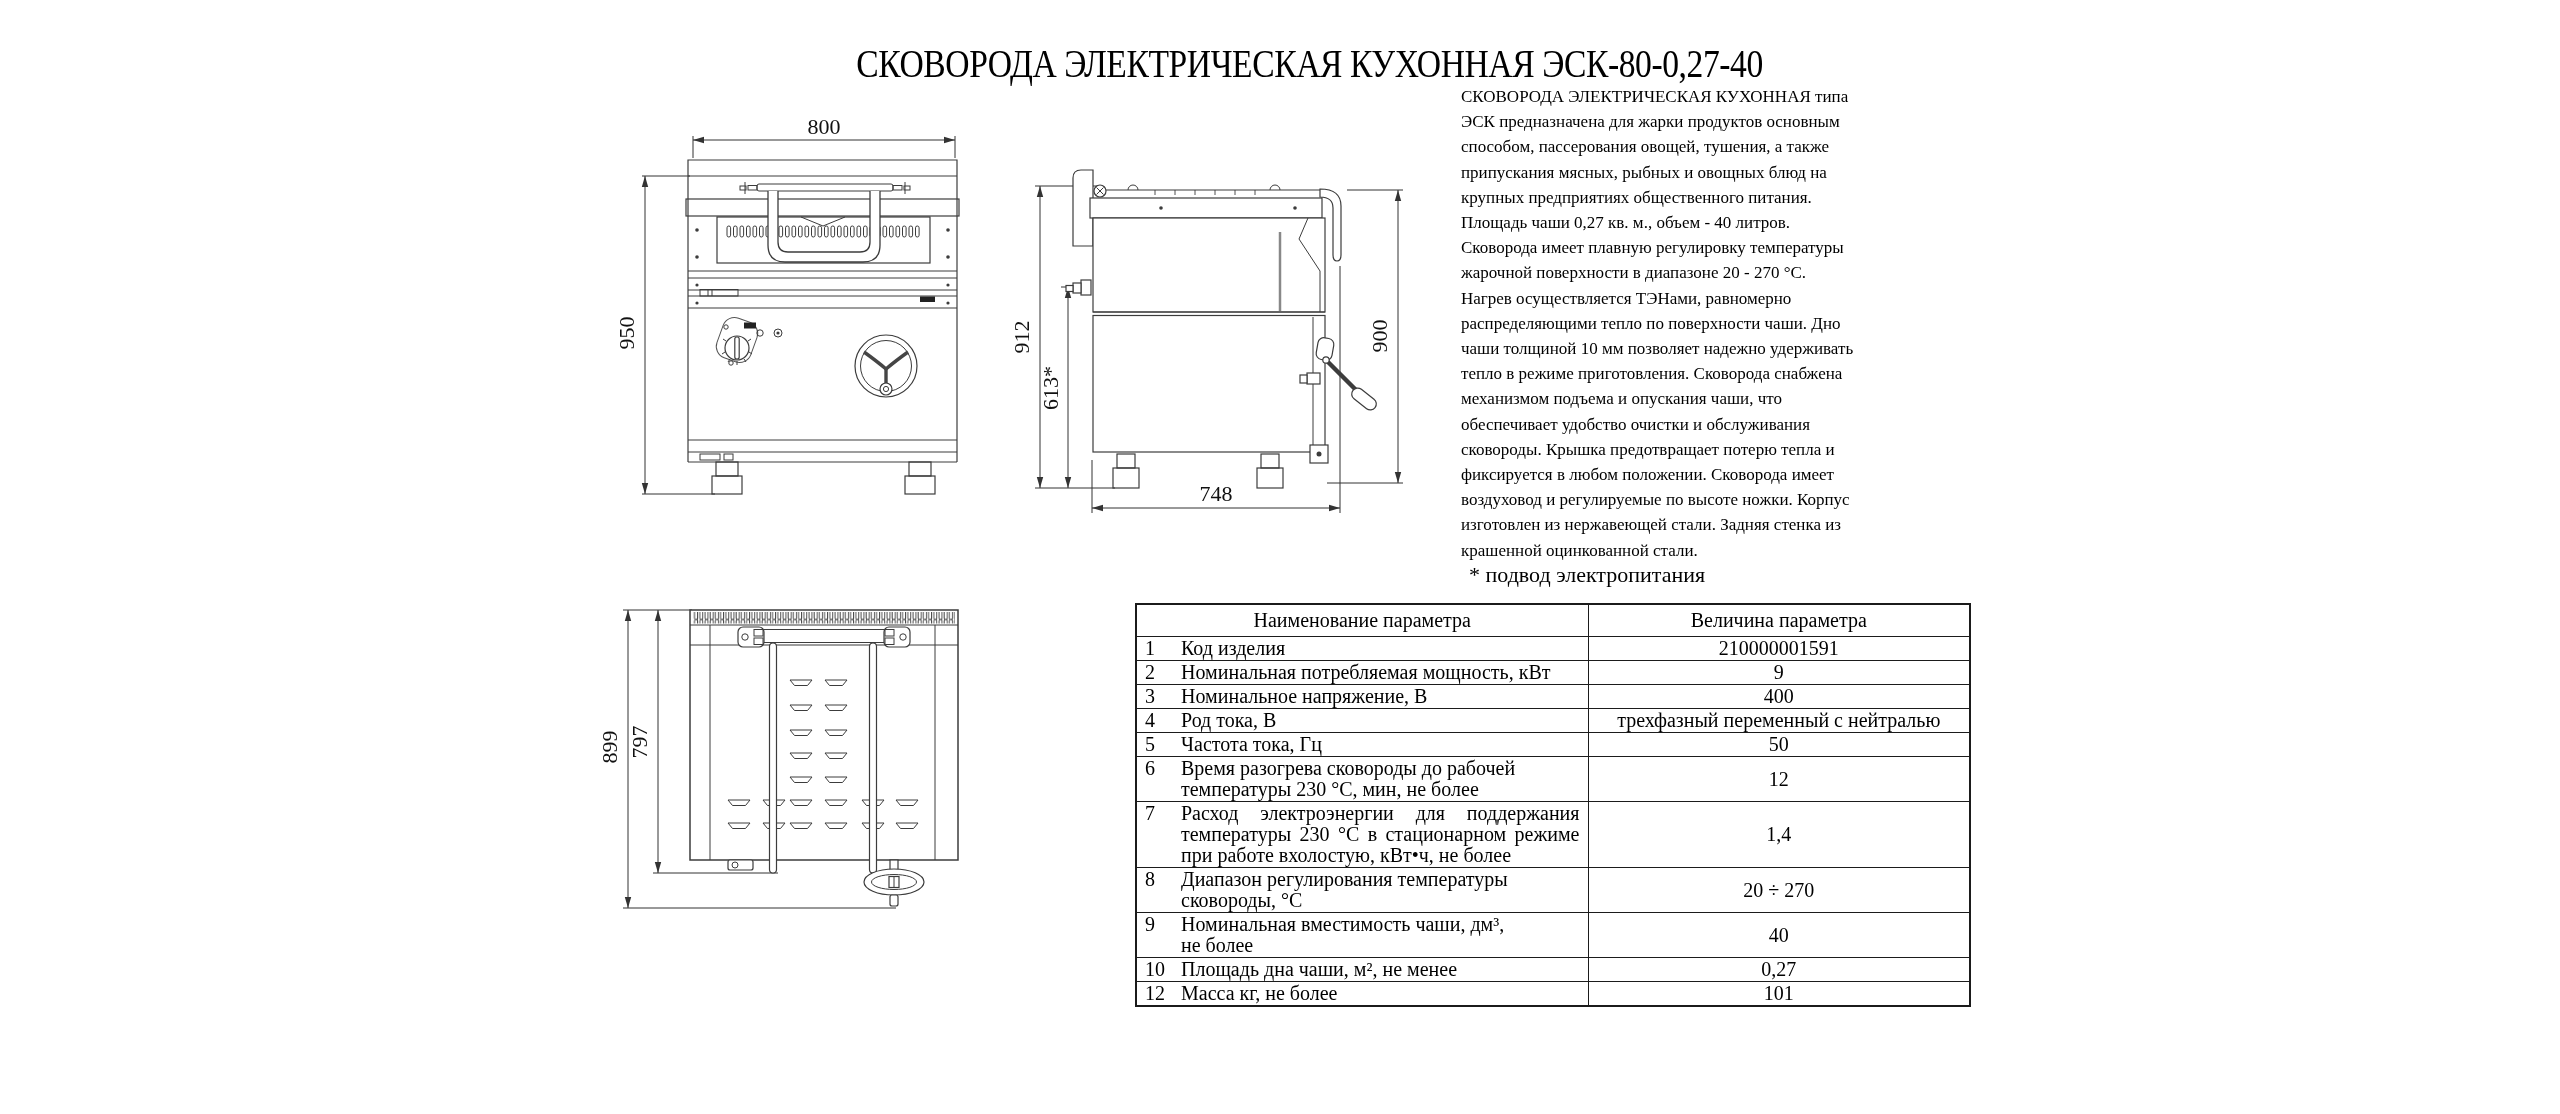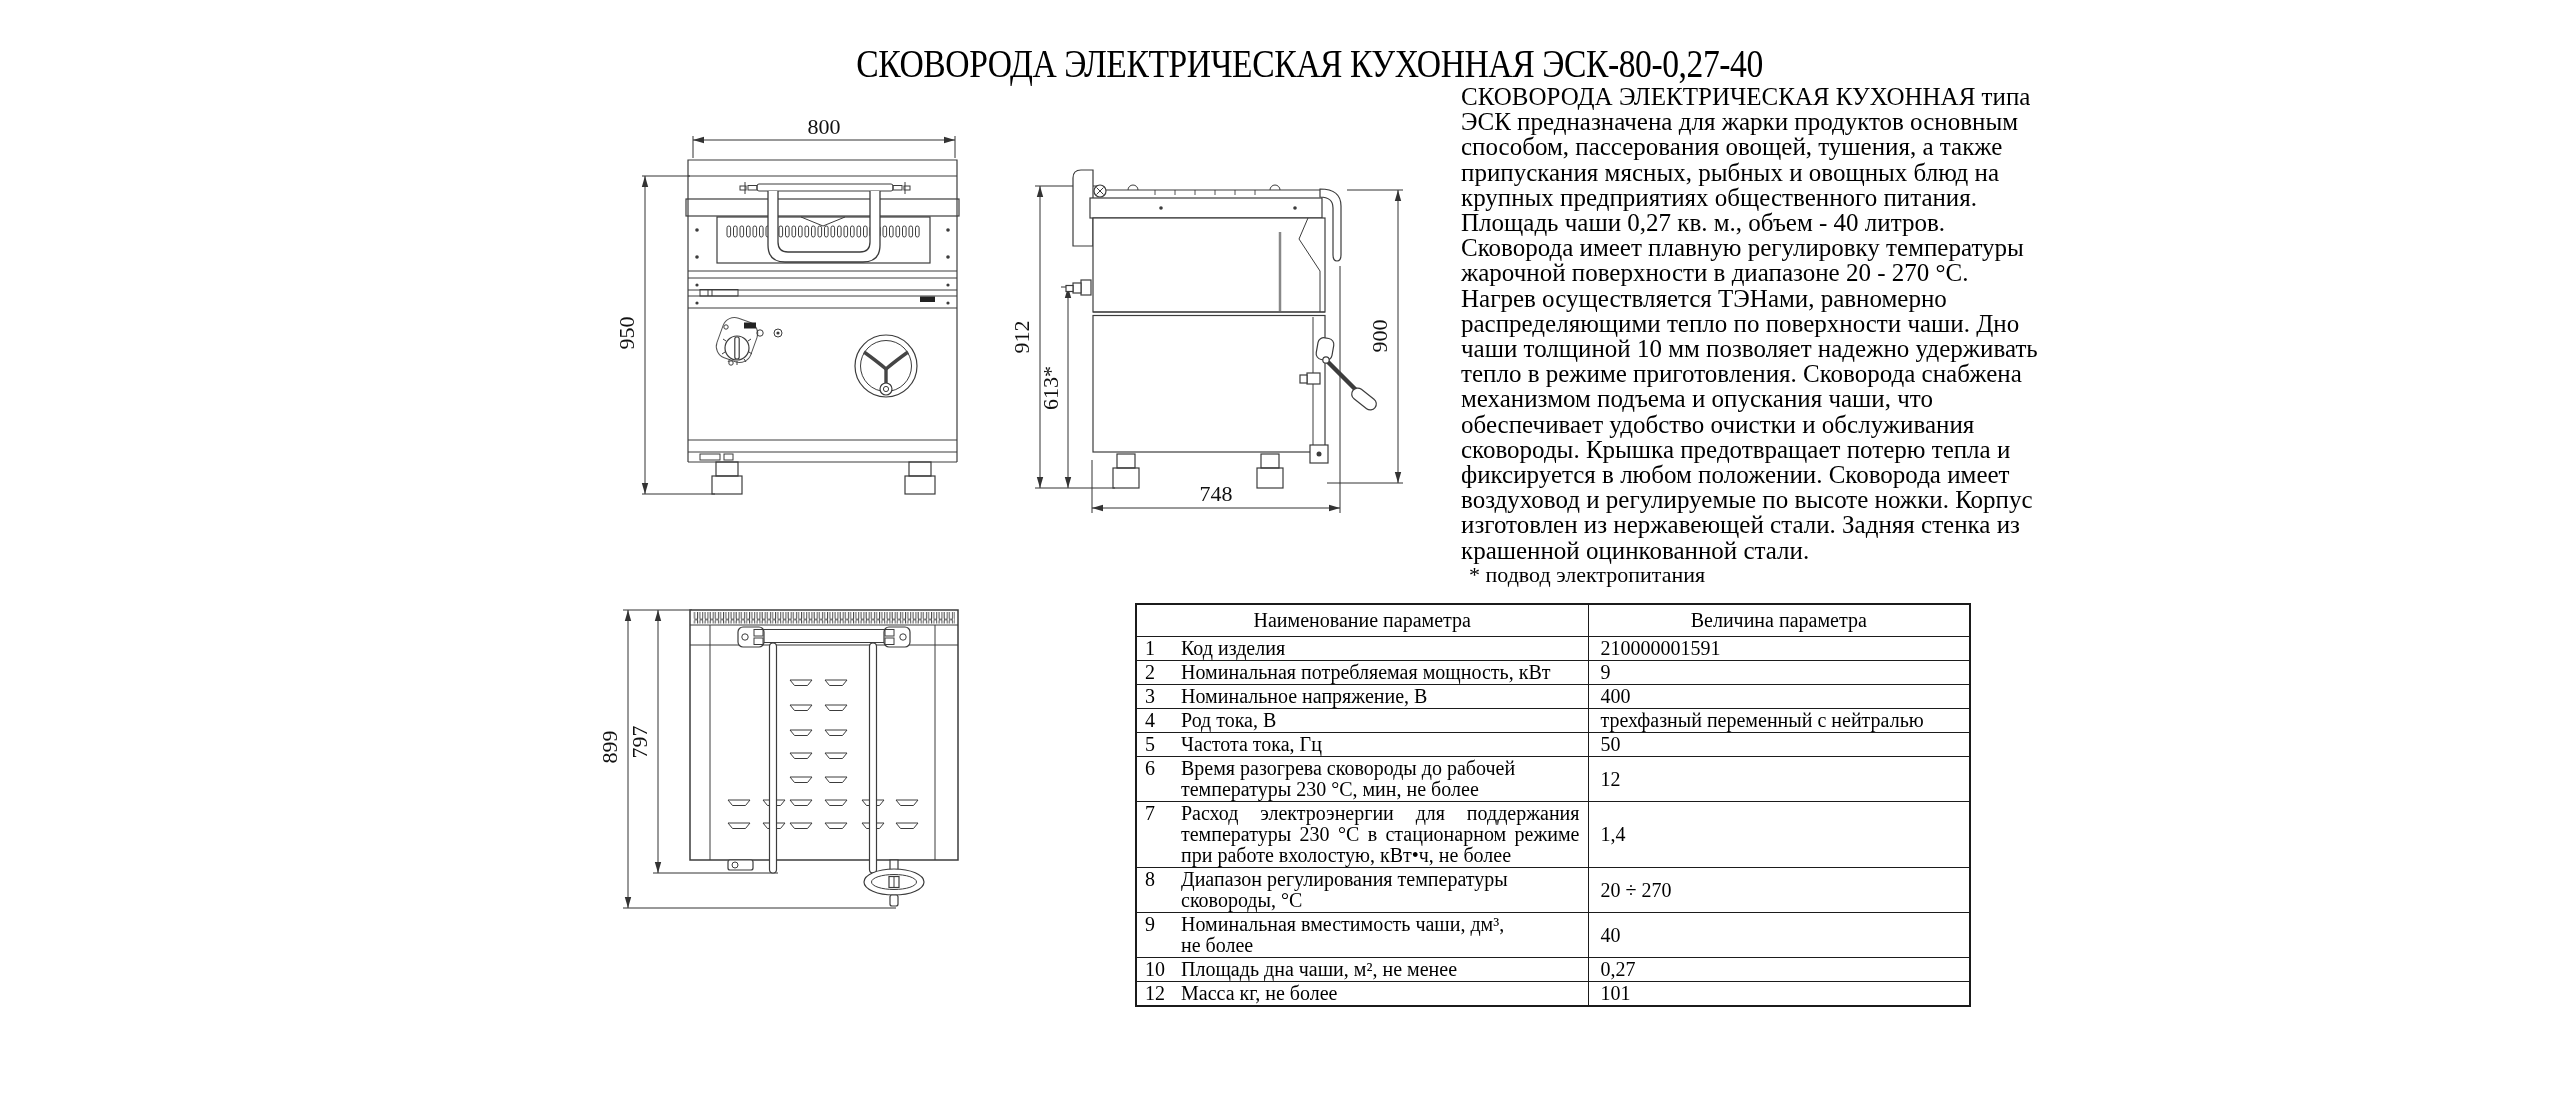--- a/index.html
+++ b/index.html
@@ -4,21 +4,21 @@
 <style>
   html,body{margin:0;padding:0;}
   body{width:2560px;height:1114px;background:#ffffff;position:relative;overflow:hidden;
        font-family:"Liberation Serif","DejaVu Serif",serif;color:#000;}
   .page{position:absolute;left:0;top:0;width:2560px;height:875px;}
 
   .doc-title{position:absolute;left:620px;top:40px;width:1380px;text-align:center;
              font-size:40px;white-space:nowrap;}
   .doc-title span{display:inline-block;transform:scaleX(0.84);transform-origin:center;letter-spacing:-0.5px;}
 
-  .descr{position:absolute;left:1461px;top:84px;width:600px;font-size:25px;line-height:25.2px;
+  .descr{position:absolute;left:1461px;top:84px;width:600px;font-size:17px;line-height:25.2px;
          white-space:pre-line;}
   .footnote{position:absolute;left:1461px;top:562px;font-size:22px;margin-left:8px;}
 
   svg{position:absolute;overflow:visible;}
   #svg-front{left:620px;top:120px;}
   #svg-side{left:1010px;top:120px;}
   #svg-top{left:600px;top:585px;}
   svg .ln{stroke:#3c3c3c;stroke-width:1.2;fill:none;}
   svg .thin{stroke:#3c3c3c;stroke-width:1;fill:none;}
   svg .wt{fill:#ffffff;stroke:#3c3c3c;stroke-width:1.2;}
@@ -30,21 +30,21 @@
   .spec-table th,.spec-table td{border:1px solid #1b1b1b;font-size:20px;font-weight:normal;
               line-height:21px;vertical-align:middle;}
   .spec-table th{padding:5px 4px;text-align:center;}
   .spec-table col.c1{width:452px;}
   .spec-table col.c2{width:382px;}
   td.name-cell{padding:1px 0;}
   .name-wrap{display:flex;align-items:flex-start;}
   .name-wrap .num{flex:0 0 36px;padding-left:8px;}
   .name-wrap .txt{flex:1;white-space:pre-line;padding-right:8px;}
   .name-wrap .txt.just{white-space:normal;text-align:justify;}
-  td.val{padding:1px 12px;margin-top:6px;}
+  td.val{text-align:center;padding:1px 12px;margin-top:6px;}
 </style>
 </head>
 <body>
 
 <div class="page">
 
   <div class="doc-title"><span>СКОВОРОДА ЭЛЕКТРИЧЕСКАЯ КУХОННАЯ ЭСК-80-0,27-40</span></div>
 
   <svg id="svg-front" width="420" height="400" viewBox="0 0 420 400">
     <defs>

